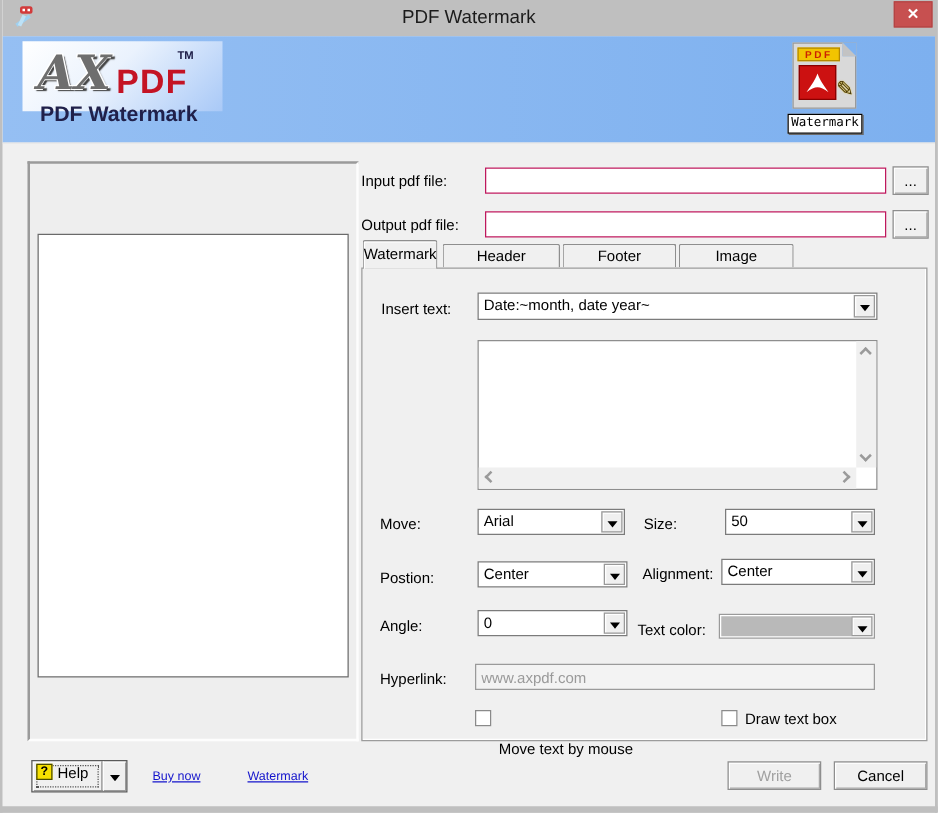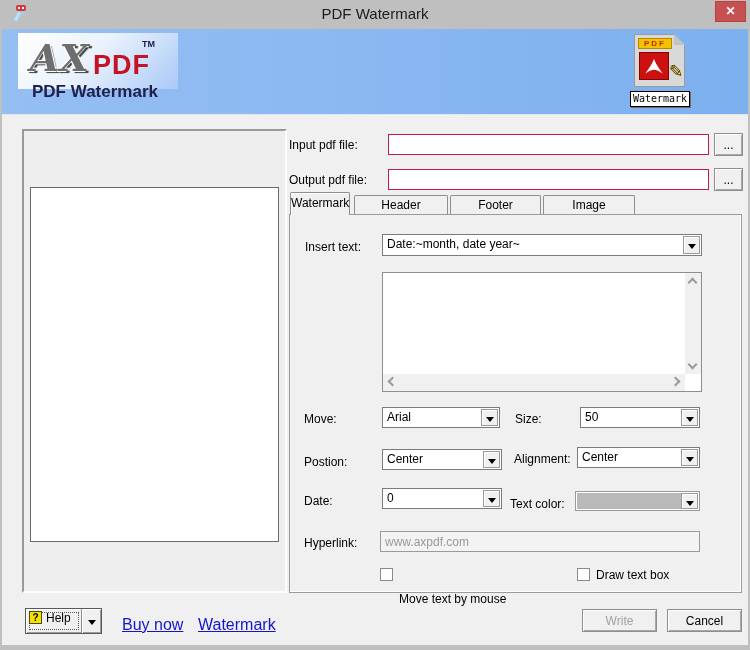--- a/index.html
+++ b/index.html
@@ -51,21 +51,21 @@
          box-shadow:inset 1px 1px 0 #ffffff, inset -1px -1px 0 #a8a8a8;
          font-size:12px; color:#000; text-align:center; cursor:pointer; font-family:"Liberation Sans", sans-serif; }
   .btn.dis { color:#a0a0a0; cursor:default; }
   .combo { position:absolute; background:#fff; border:1px solid #7b7b7b; }
   .combo .val { position:absolute; left:4px; top:2px; right:20px; font-size:12px; white-space:nowrap; overflow:hidden; }
   .combo .cbtn { position:absolute; right:1px; top:1px; bottom:1px; width:17px; background:#f0f0f0;
                  border:1px solid #999; box-shadow:inset 1px 1px 0 #fff; cursor:pointer; }
   .combo .arr { position:absolute; left:4px; top:7px; width:0; height:0;
                 border-left:4px solid transparent; border-right:4px solid transparent; border-top:5px solid #000; }
   .checkbox { position:absolute; width:13px; height:13px; background:#fff; border:1px solid #8a8a8a; cursor:pointer; }
-  .link { position:absolute; font-size:16px; color:#1414cc; text-decoration:underline; cursor:pointer; }
+  .link { position:absolute; font-size:10px; color:#1414cc; text-decoration:underline; cursor:pointer; }
 
   
   .preview-panel { position:absolute; left:20px; top:129px; width:265px; height:464px; background:#eeeeee;
                    border:2px solid; border-color:#9a9a9a #fdfdfd #fdfdfd #9a9a9a; }
   .preview-page { position:absolute; left:6px; top:56px; width:249px; height:355px; background:#ffffff; border:1px solid #6a6a6a; }
 
   
   .tab { position:absolute; height:19px; top:195px; background:#f0f0f0; border:1px solid #8e8e8e; border-bottom:none;
          border-radius:2px 2px 0 0; font-size:12px; text-align:center; line-height:18px; cursor:pointer; color:#000; }
   .tab.active { top:192px; height:23px; z-index:5; line-height:20px; box-shadow:inset 1px 1px 0 #fff; }
@@ -189,21 +189,21 @@
       </span>
   </div>
   <div class="lbl" style="left:512px; top:452px;">Alignment:</div>
   <div class="combo" style="left:575px; top:447px; width:123px; height:21px;">
     <span class="val">Center</span>
     <span class="cbtn">
         <span class="arr"></span>
       </span>
   </div>
 
-  <div class="lbl" style="left:302px; top:494px;">Date:</div>
+  <div class="lbl" style="left:302px; top:494px;">Angle:</div>
   <div class="combo" style="left:380px; top:488px; width:120px; height:21px;">
     <span class="val">0</span>
     <span class="cbtn">
         <span class="arr"></span>
       </span>
   </div>
   <div class="lbl" style="left:508px; top:497px;">Text color:</div>
   <div class="combo" style="left:573px; top:491px; width:125px; height:20px; border-color:#9a9a9a;">
     <span style="position:absolute;left:1px;top:1px;right:18px;bottom:1px;background:#b9b9b9;"></span>
     <span class="cbtn">

